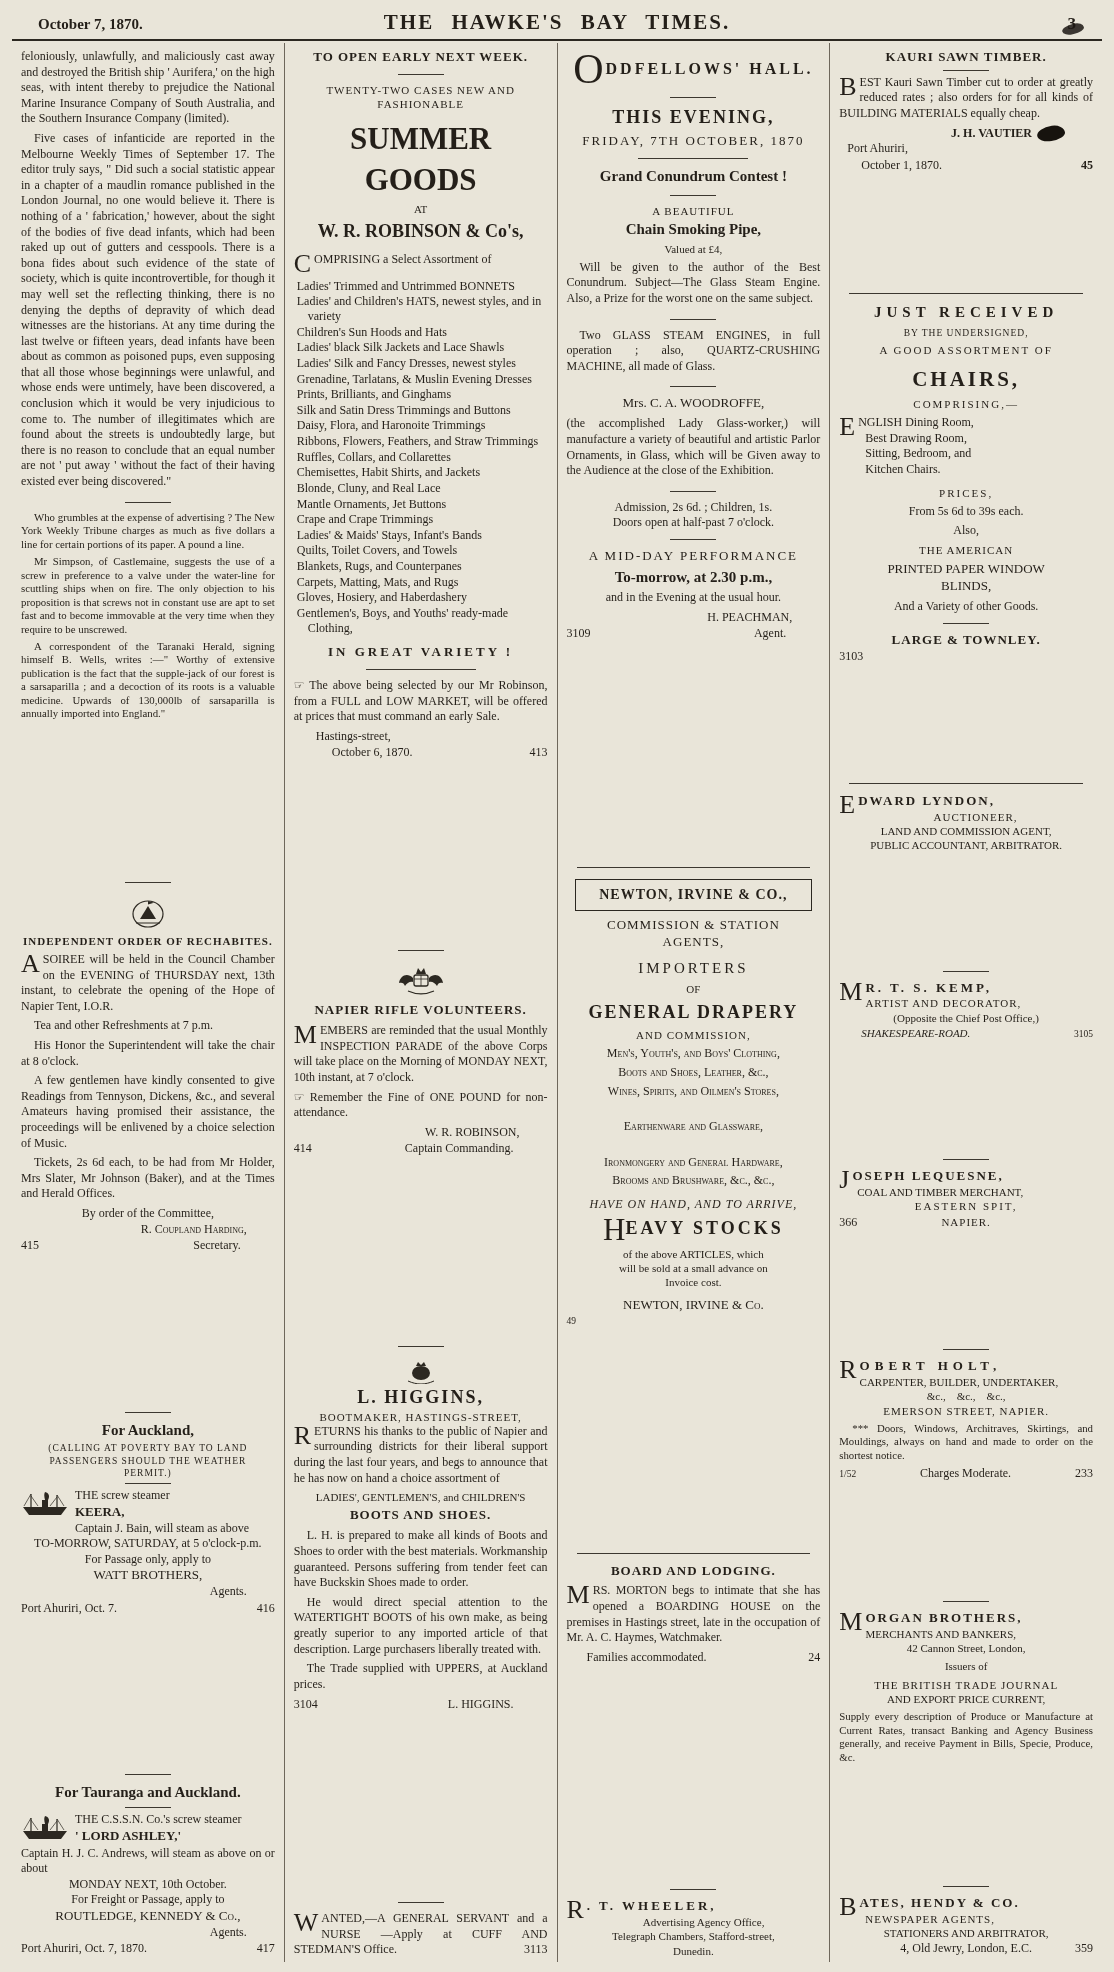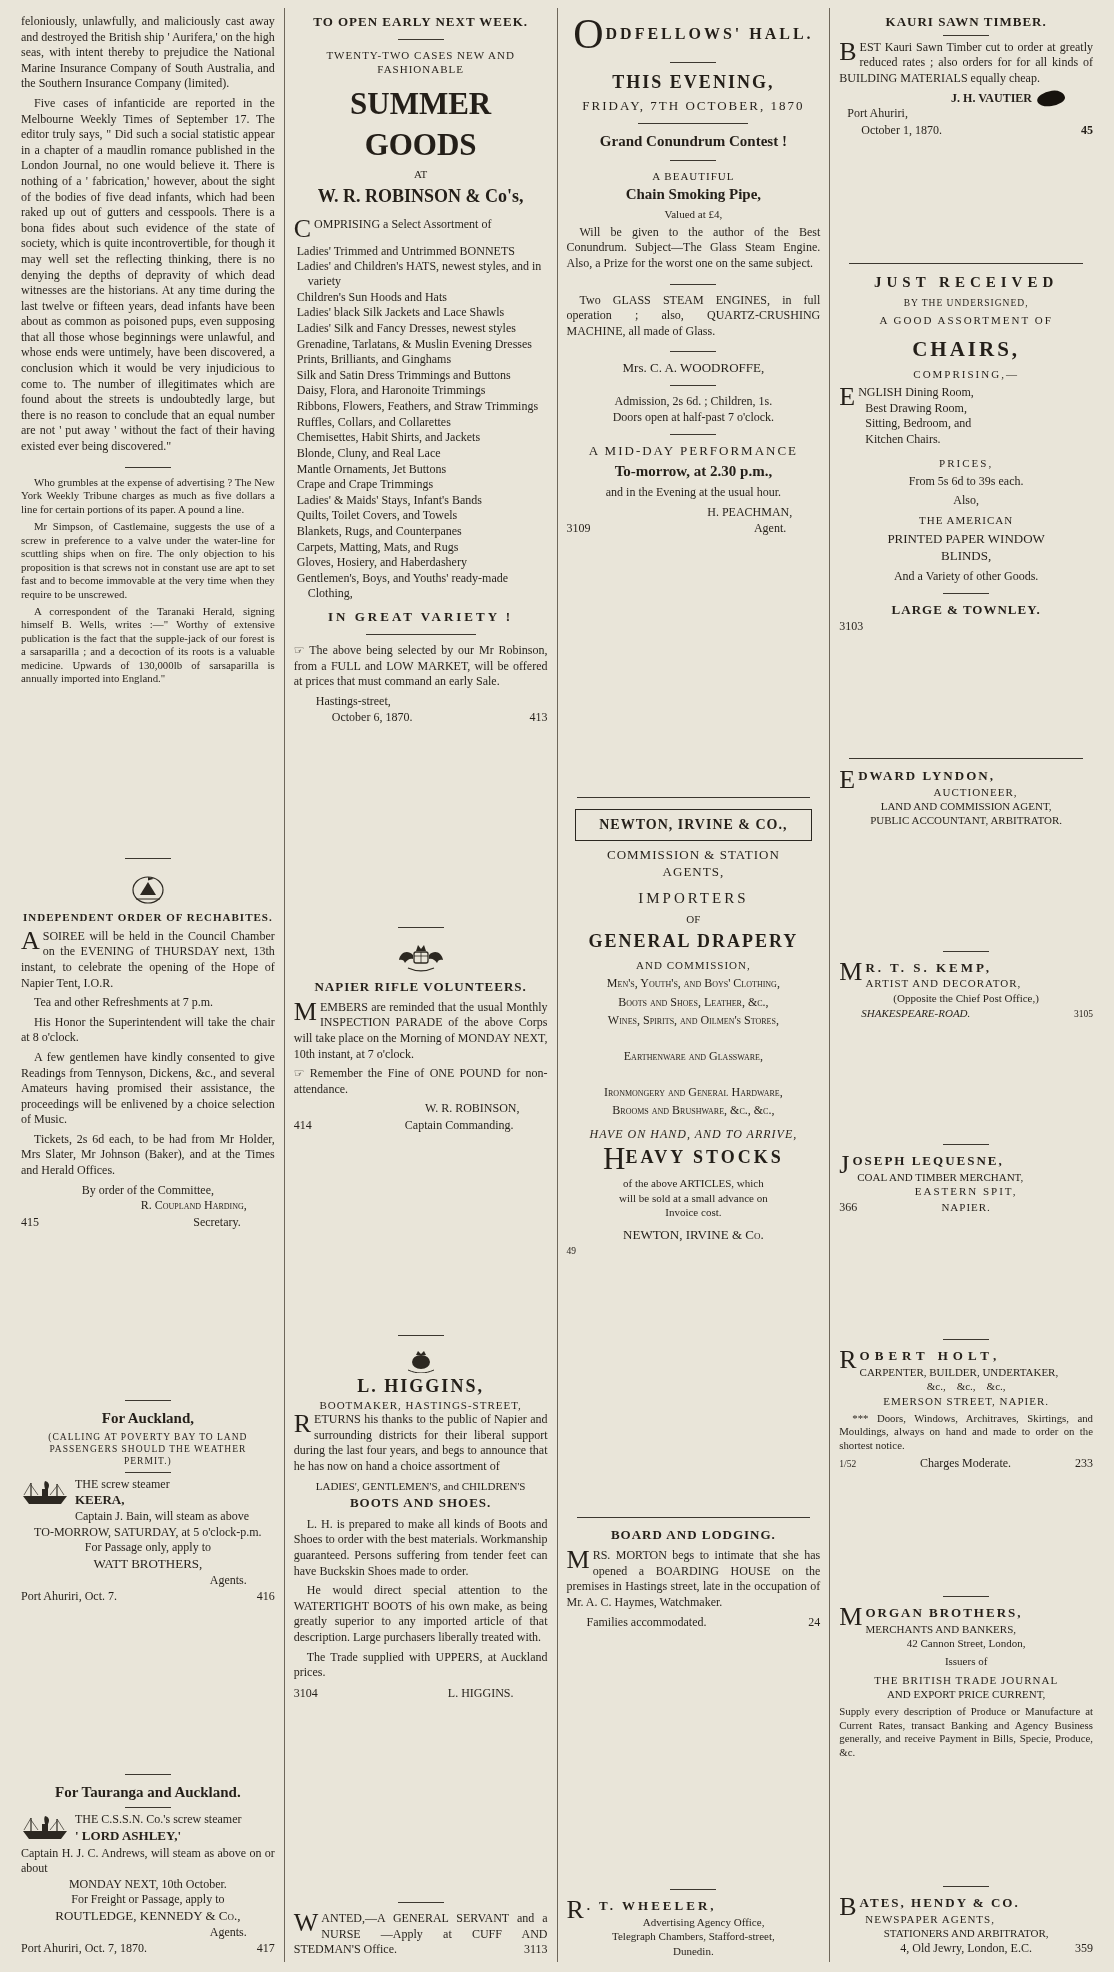--- a/index.html
+++ b/index.html
@@ -53,20 +53,28 @@
   .odd-rest{font-size:16px;font-weight:bold;letter-spacing:3px}
   .blot{display:inline-block;width:28px;height:15px;background:#17130e;vertical-align:middle;
         border-radius:60% 45% 55% 50%/55% 60% 45% 50%;transform:rotate(-9deg);margin-left:5px}
   .sig-r{text-align:right;text-indent:0;padding-right:28px}
 </style>
 </head>
 <body>
 
 <div class="page">
 
+  <header class="masthead">
+    <span class="m-date">October 7, 1870.</span>
+    <h1 class="m-title">THE HAWKE'S BAY TIMES.</h1>
+    <span class="m-page">
+      <span>3</span>
+      <span class="smudge"></span>
+    </span>
+  </header>
 
   <div class="columns">
 
     <section class="col">
       <p class="p nofirst">feloniously, unlawfully, and maliciously cast away and destroyed the British ship ' Aurifera,' on the high seas, with intent thereby to prejudice the National Marine Insurance Company of South Australia, and the Southern Insurance Company (limited).</p>
       <p class="p">Five cases of infanticide are reported in the Melbourne Weekly Times of September 17. The editor truly says, " Did such a social statistic appear in a chapter of a maudlin romance published in the London Journal, no one would believe it. There is nothing of a ' fabrication,' however, about the sight of the bodies of five dead infants, which had been raked up out of gutters and cesspools. There is a bona fides about such evidence of the state of society, which is quite incontrovertible, for though it may well set the reflecting thinking, there is no denying the depths of depravity of which dead witnesses are the historians. At any time during the last twelve or fifteen years, dead infants have been about as common as poisoned pups, even supposing that all those whose beginnings were unlawful, and whose ends were untimely, have been discovered, a conclusion which it would be very injudicious to come to. The number of illegitimates which are found about the streets is undoubtedly large, but there is no reason to conclude that an equal number are not ' put away ' without the fact of their having existed ever being discovered."</p>
       <hr class="sep">
       <p class="p sm">Who grumbles at the expense of advertising ? The New York Weekly Tribune charges as much as five dollars a line for certain portions of its paper. A pound a line.</p>
       <p class="p sm">Mr Simpson, of Castlemaine, suggests the use of a screw in preference to a valve under the water-line for scuttling ships when on fire. The only objection to his proposition is that screws not in constant use are apt to set fast and to become immovable at the very time when they require to be unscrewed.</p>
       <p class="p sm">A correspondent of the Taranaki Herald, signing himself B. Wells, writes :—" Worthy of extensive publication is the fact that the supple-jack of our forest is a sarsaparilla ; and a decoction of its roots is a valuable medicine. Upwards of 130,000lb of sarsaparilla is annually imported into England."</p>
@@ -250,20 +258,21 @@
       <div class="c b t-l">Grand Conundrum Contest !</div>
       <hr class="sep">
       <div class="c t-s ls1">A BEAUTIFUL</div>
       <div class="c b t-l" style="margin:2px 0">Chain Smoking Pipe,</div>
       <div class="c t-s">Valued at £4,</div>
       <p class="p mt4">Will be given to the author of the Best Conundrum. Subject—The Glass Steam Engine. Also, a Prize for the worst one on the same subject.</p>
       <hr class="sep">
       <p class="p">Two GLASS STEAM ENGINES, in full operation ; also, QUARTZ-CRUSHING MACHINE, all made of Glass.</p>
       <hr class="sep">
       <div class="c t-m">Mrs. C. A. WOODROFFE,</div>
+      <p class="p nofirst mt4">(the accomplished Lady Glass-worker,) will manufacture a variety of beautiful and artistic Parlor Ornaments, in Glass, which will be Given away to the Audience at the close of the Exhibition.</p>
       <hr class="sep">
       <div class="c">Admission, 2s 6d. ; Children, 1s.</div>
       <div class="c">Doors open at half-past 7 o'clock.</div>
       <hr class="sep">
       <div class="c t-m ls2">A MID-DAY PERFORMANCE</div>
       <div class="c b t-l" style="margin:3px 0">To-morrow, at 2.30 p.m.,</div>
       <div class="c">and in the Evening at the usual hour.</div>
       <div class="sig-r scp mt4">H. PEACHMAN,</div>
       <div class="row">
         <span>3109</span>

